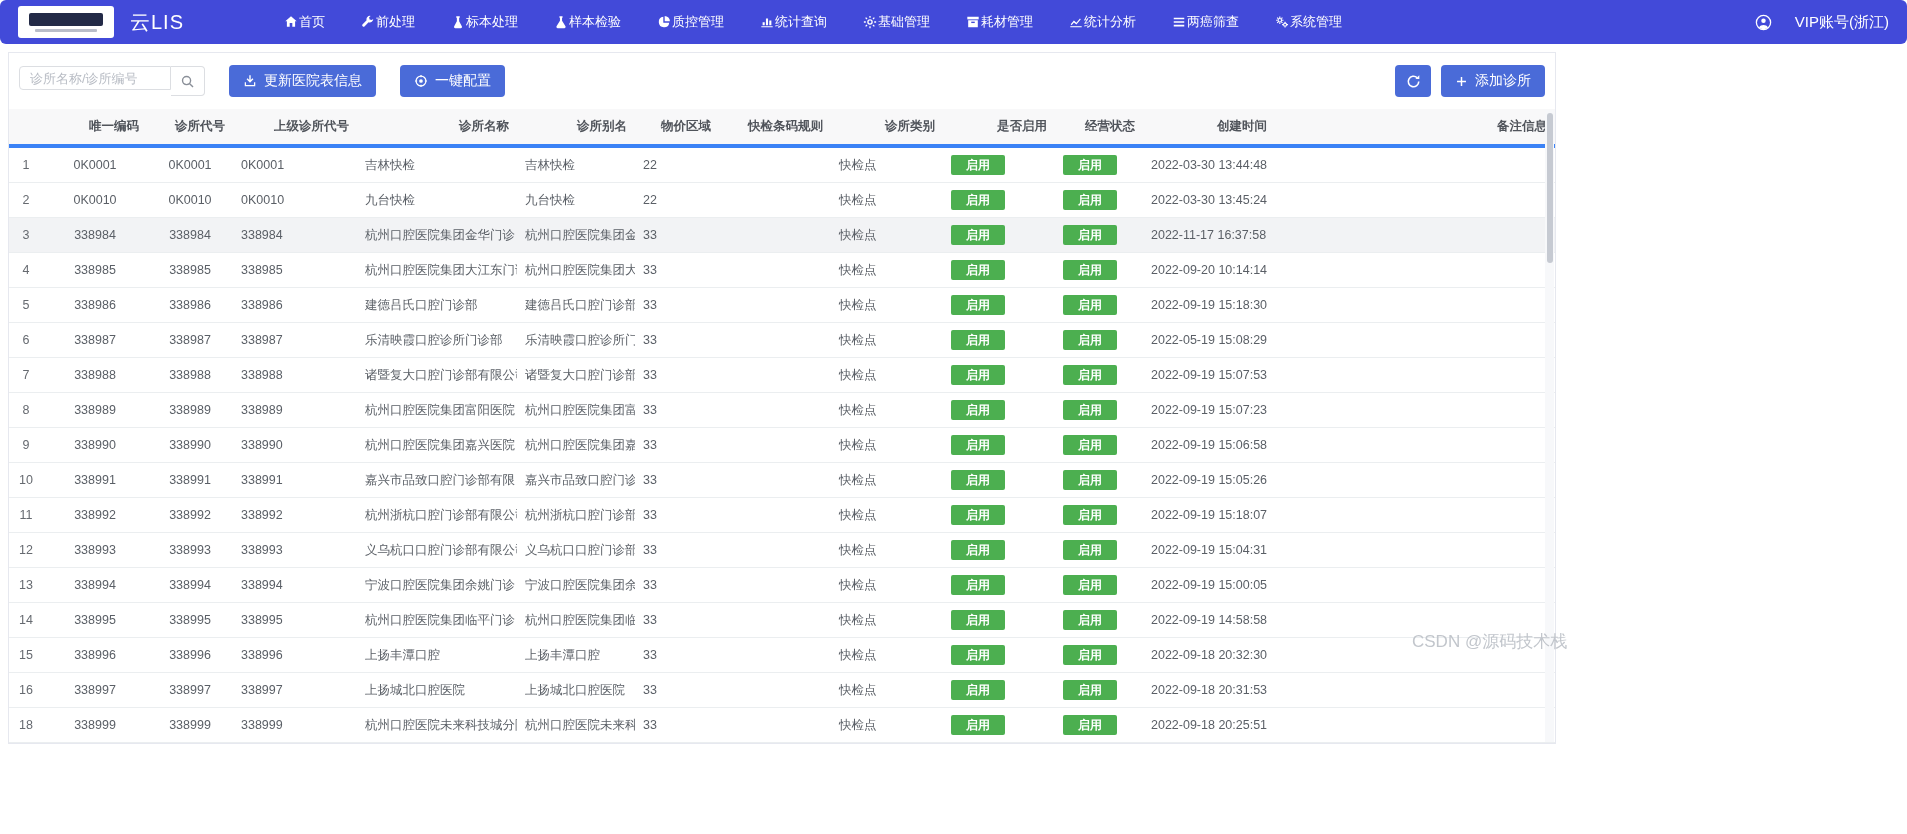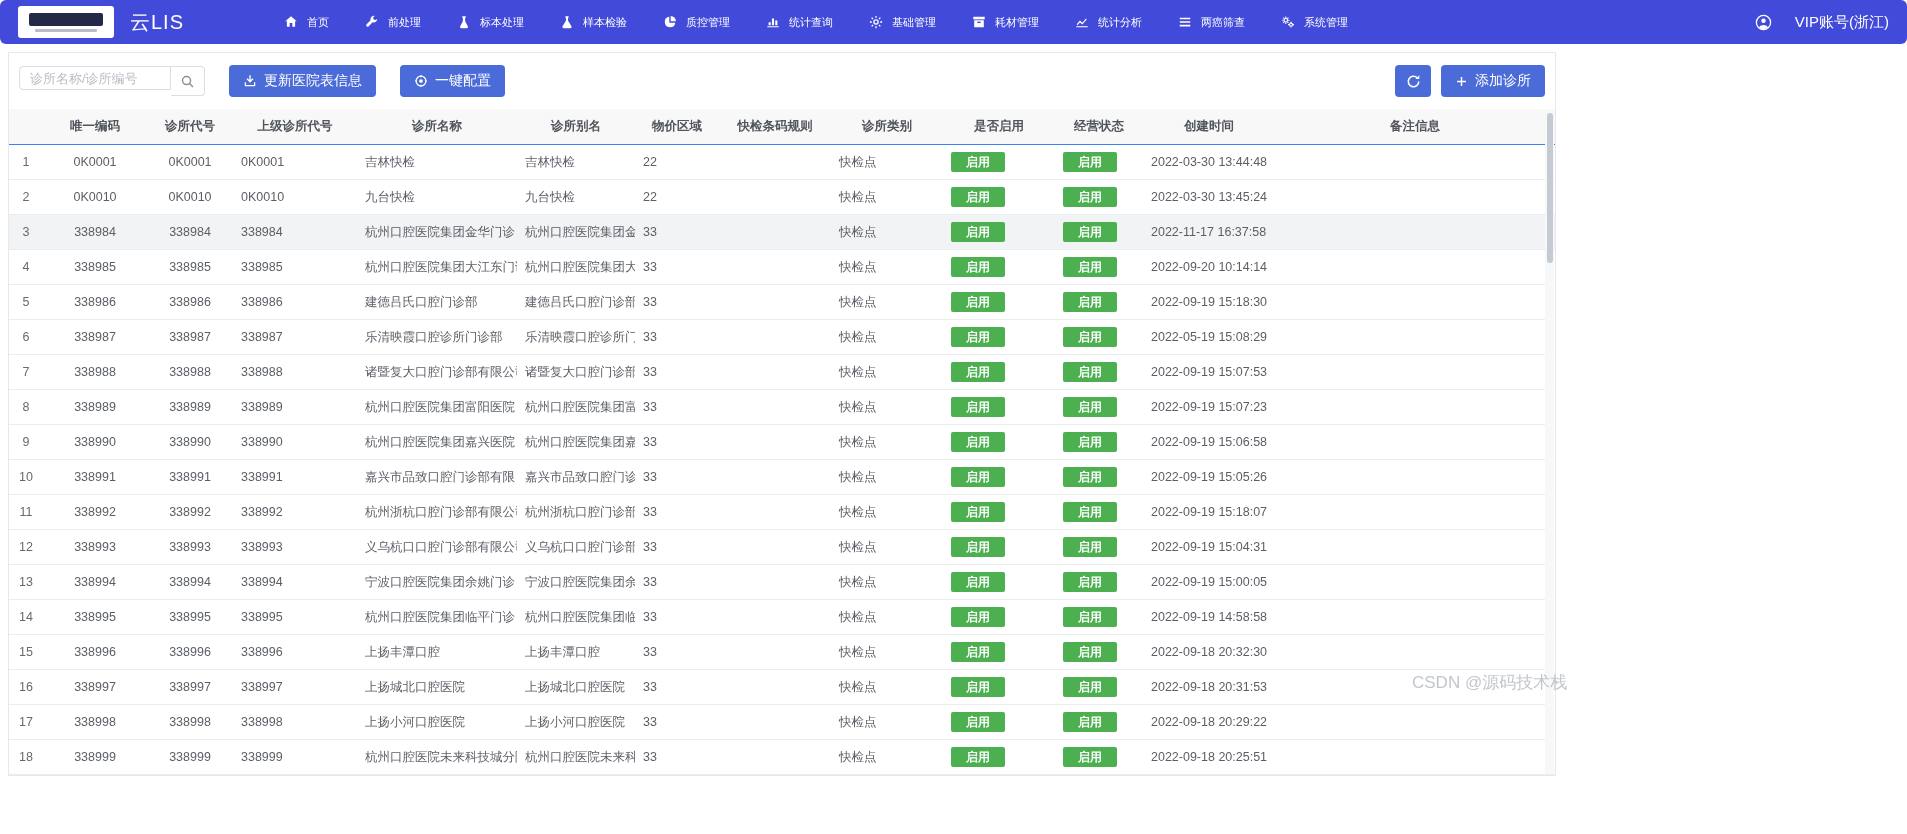--- a/index.html
+++ b/index.html
@@ -15,21 +15,21 @@
   }
   .logo-box {
     width: 96px; height: 32px; background: #fff; border-radius: 3px;
     display: flex; flex-direction: column; align-items: center; justify-content: center; gap: 3px;
     flex: none;
   }
   .logo-mark { width: 74px; height: 13px; background: #232a47; border-radius: 2px; }
   .logo-sub  { width: 62px; height: 3px; background: #b9bdc9; border-radius: 1px; }
   .brand { font-size: 20px; margin-left: 16px; letter-spacing: 1px; white-space: nowrap; }
   .nav-items { display: flex; gap: 36px; margin-left: 100px; }
-  .nav-item { display: flex; align-items: center; gap: 9px; font-size: 11px; cursor: pointer; white-space: nowrap; }
+  .nav-item { display: flex; align-items: center; gap: 1px; font-size: 13px; cursor: pointer; white-space: nowrap; }
   .ic { display: inline-flex; align-items: center; }
   .user { margin-left: auto; display: flex; align-items: center; gap: 23px; font-size: 15px; cursor: pointer; white-space: nowrap; }
 
   
   .card {
     position: relative; margin: 8px; width: 1548px;
     border: 1px solid #e6e8ef; background: #fff;
   }
   .toolbar { display: flex; align-items: center; padding: 12px 10px; }
   .search-group { display: flex; }
@@ -48,37 +48,37 @@
     border: none; border-radius: 4px; background: #4a6bd8; color: #fff; font-size: 14px;
     cursor: pointer; font-family: inherit; white-space: nowrap;
   }
   .btn.ml { margin-left: 24px; }
   .toolbar-right { margin-left: auto; display: flex; gap: 10px; }
   .icon-btn { width: 36px; padding: 0; justify-content: center; }
 
   
   table { width: 100%; border-collapse: collapse; table-layout: fixed; font-size: 12.5px; color: #5a5f66; }
   th {
-    background: #f8f8f9; font-weight: bold; color: #50545b; text-align: center;
-    padding: 9px 8px; border-bottom: 1px solid #3b82f6; white-space: nowrap; overflow: hidden;
+    background: #f8f8f9; font-weight: bold; color: #50545b; text-align: right;
+    padding: 9px 8px; border-bottom: 4px solid #3b82f6; white-space: nowrap; overflow: hidden;
   }
   td { padding: 7px 8px; border-bottom: 1px solid #ebeef0; white-space: nowrap; overflow: hidden; background: #fff; }
   tr.hl td { background: #f2f3f5; }
   td.c0 { text-align: center; color: #666a70; }
   td.c1, td.c2 { text-align: center; }
   .badge {
     display: inline-block; background: #4caf50; color: #fff; font-size: 12px;
     line-height: 1; padding: 4px 15px; border-radius: 2px; font-weight: bold;
   }
 
   
   .v-scroll { position: absolute; top: 57px; right: 1px; bottom: 1px; width: 9px; background: #f7f8fa; }
   .v-thumb { width: 6px; margin: 3px auto 0; height: 150px; background: #c6cad2; border-radius: 3px; }
 
-  .watermark { position: absolute; left: 1412px; top: 671px; font-size: 17px; color: #c2c6cc; z-index: 5; }
+  .watermark { position: absolute; left: 1412px; top: 630px; font-size: 17px; color: #c2c6cc; z-index: 5; }
 </style>
 </head>
 <body>
 
 <div class="navbar">
   <div class="logo-box">
     <div class="logo-mark"></div>
     <div class="logo-sub"></div>
   </div>
   <div class="brand">云LIS</div>
@@ -517,35 +517,20 @@
           <td class="c5">上扬城北口腔医院</td>
           <td class="c6">33</td>
           <td class="c7"></td>
           <td class="c8">快检点</td>
           <td class="c9"><span class="badge">启用</span></td>
           <td class="c10"><span class="badge">启用</span></td>
           <td class="c11">2022-09-18 20:31:53</td>
           <td class="c12"></td>
         </tr>
         <tr>
-          <td class="c0">17</td>
-          <td class="c1">338998</td>
-          <td class="c2">338998</td>
-          <td class="c3">338998</td>
-          <td class="c4">上扬小河口腔医院</td>
-          <td class="c5">上扬小河口腔医院</td>
-          <td class="c6">33</td>
-          <td class="c7"></td>
-          <td class="c8">快检点</td>
-          <td class="c9"><span class="badge">启用</span></td>
-          <td class="c10"><span class="badge">启用</span></td>
-          <td class="c11">2022-09-18 20:29:22</td>
-          <td class="c12"></td>
-        </tr>
-        <tr>
           <td class="c0">18</td>
           <td class="c1">338999</td>
           <td class="c2">338999</td>
           <td class="c3">338999</td>
           <td class="c4">杭州口腔医院未来科技城分院</td>
           <td class="c5">杭州口腔医院未来科技</td>
           <td class="c6">33</td>
           <td class="c7"></td>
           <td class="c8">快检点</td>
           <td class="c9"><span class="badge">启用</span></td>

